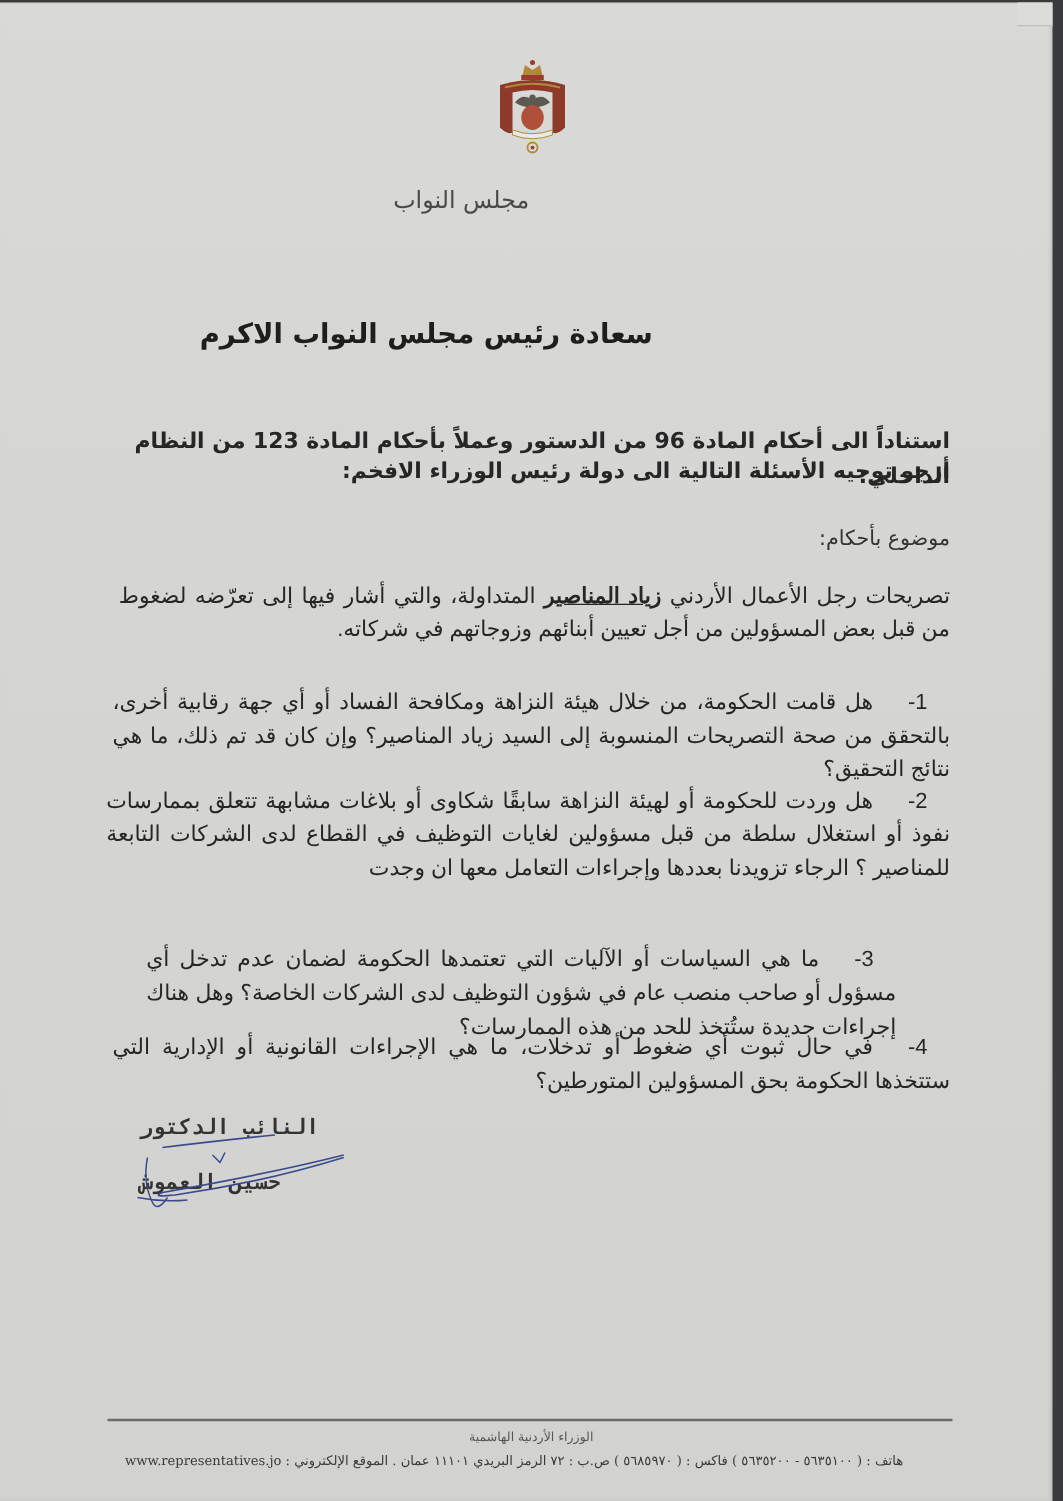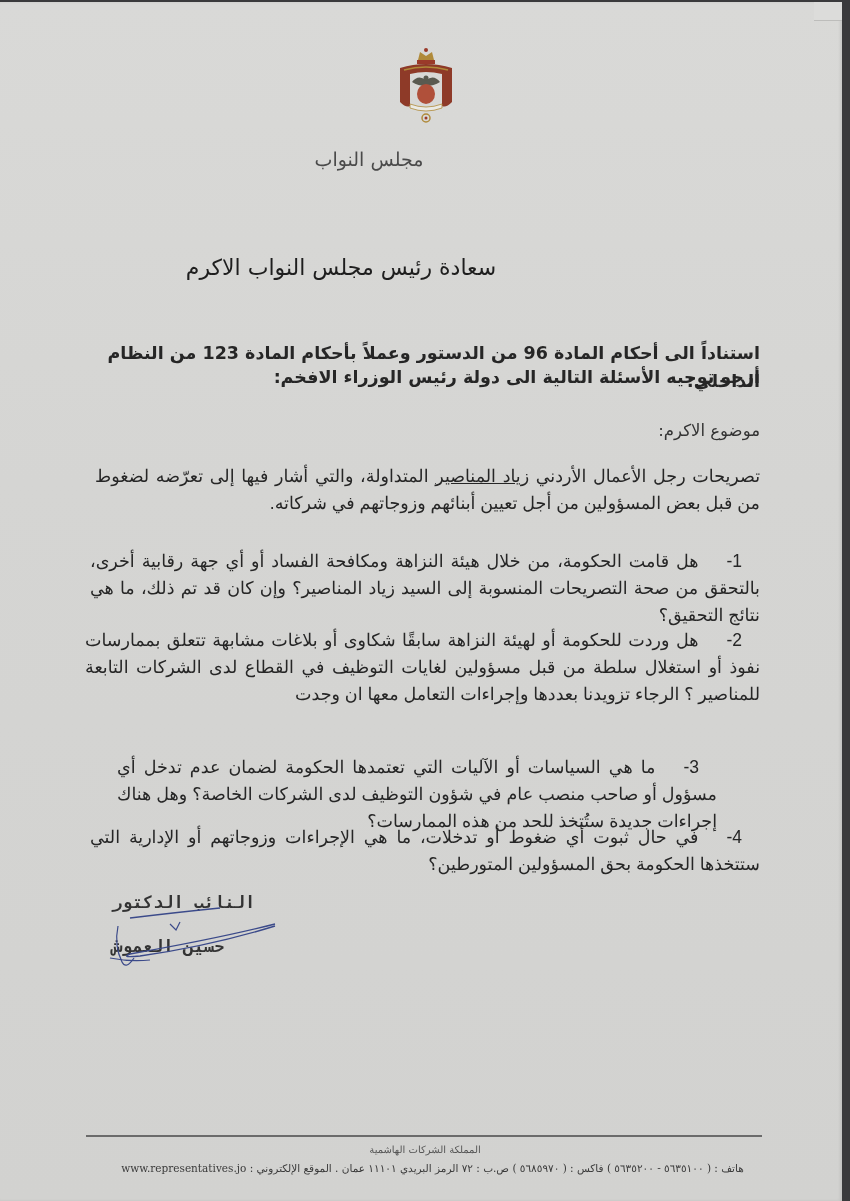--- a/index.html
+++ b/index.html
@@ -51,21 +51,21 @@
       font-size: 19px;
       color: #4a4a4a;
       direction: rtl;
     }
     .salutation {
       position: absolute;
       left: 0;
       width: 682px;
       top: 253px;
       text-align: center;
-      font-weight: normal;
+      font-weight: bold;
       font-size: 22px;
       color: #1e1e1e;
       direction: rtl;
     }
     .body-text {
       position: absolute;
       right: 82px;
       width: 680px;
       direction: rtl;
       color: #262626;
@@ -99,21 +99,21 @@
     .q1 { top: 530px; width: 670px; margin-top: 16px; }
     .q2 { top: 625px; width: 675px; }
     .q3 { top: 720px; width: 600px; right: 125px; margin-top: 32px; }
     .q4 { top: 822px; width: 670px; }
     .q-num {
       display: inline-block;
       margin-left: 28px;
       margin-right: 18px;
     }
     .highlight-name {
-      font-weight: normal;
+      font-weight: bold;
       text-decoration: underline;
     }
     
     .signature {
       position: absolute;
       left: 100px;
       top: 884px;
       width: 220px;
       height: 100px;
       font-family: Liberation Mono, monospace;
@@ -161,21 +161,21 @@
       font-family: "DejaVu Serif", serif;
       font-size: 10px;
       color: #555;
       direction: rtl;
     }
     .footer-contact {
       position: absolute;
       left: 100px;
       top: 1160px;
       width: 665px;
-      text-align: center;
+      text-align: left;
       font-family: "DejaVu Serif", serif;
       font-size: 10.5px;
       color: #3a3a3a;
       direction: rtl;
       white-space: nowrap;
     }
     .footer-site {
       direction: ltr;
       unicode-bidi: embed;
     }
@@ -206,49 +206,49 @@
       <circle cx="32" cy="72" r="4" fill="none" stroke="#b08a3a" stroke-width="1.5"></circle>
       <circle cx="32" cy="72" r="1.5" fill="#9a3a2a"></circle>
     </svg>
   </div>
   <div class="council-name">مجلس النواب</div>
 
   <div class="salutation">سعادة رئيس مجلس النواب الاكرم</div>
 
   <div class="body-text legal-basis">استناداً الى أحكام المادة 96 من الدستور وعملاً بأحكام المادة 123 من النظام الداخلي:</div>
   <div class="body-text request">أرجو توجيه الأسئلة التالية الى دولة رئيس الوزراء الافخم:</div>
-  <div class="body-text subject-label">موضوع الاكرم:</div>
+  <div class="body-text subject-label">موضوع بأحكام:</div>
 
   <div class="body-text paragraph intro">
     <span>تصريحات رجل الأعمال الأردني </span><span class="highlight-name">زياد المناصير</span><span> المتداولة، والتي أشار فيها إلى تعرّضه لضغوط من قبل بعض المسؤولين من أجل تعيين أبنائهم وزوجاتهم في شركاته.</span>
   </div>
 
   <div class="body-text paragraph q1">
     <span class="q-num">1-</span><span>هل قامت الحكومة، من خلال هيئة النزاهة ومكافحة الفساد أو أي جهة رقابية أخرى، بالتحقق من صحة التصريحات المنسوبة إلى السيد زياد المناصير؟ وإن كان قد تم ذلك، ما هي نتائج التحقيق؟</span>
   </div>
   <div class="body-text paragraph q2">
     <span class="q-num">2-</span><span>هل وردت للحكومة أو لهيئة النزاهة سابقًا شكاوى أو بلاغات مشابهة تتعلق بممارسات نفوذ أو استغلال سلطة من قبل مسؤولين لغايات التوظيف في القطاع لدى الشركات التابعة للمناصير ؟  الرجاء تزويدنا بعددها وإجراءات التعامل معها ان وجدت</span>
   </div>
   <div class="body-text paragraph q3">
     <span class="q-num">3-</span><span>ما هي السياسات أو الآليات التي تعتمدها الحكومة لضمان عدم تدخل أي مسؤول أو صاحب منصب عام في شؤون التوظيف لدى الشركات الخاصة؟ وهل هناك إجراءات جديدة ستُتخذ للحد من هذه الممارسات؟</span>
   </div>
   <div class="body-text paragraph q4">
-    <span class="q-num">4-</span><span>في حال ثبوت أي ضغوط أو تدخلات، ما هي الإجراءات وزوجاتهم أو الإدارية التي ستتخذها الحكومة بحق المسؤولين المتورطين؟</span>
+    <span class="q-num">4-</span><span>في حال ثبوت أي ضغوط أو تدخلات، ما هي الإجراءات القانونية أو الإدارية التي ستتخذها الحكومة بحق المسؤولين المتورطين؟</span>
   </div>
 
   <div class="signature">
     <div class="sig-title">النائب الدكتور</div>
     <div class="sig-name">حسين العموش</div>
     <svg class="sig-scribble" width="220" height="100" viewBox="0 0 220 100">
       <path d="M120 22 Q80 26 30 32" stroke="#3b4a8a" stroke-width="1.4" fill="none"></path>
       <path d="M70 38 L76 44 L80 36" stroke="#3b4a8a" stroke-width="1.2" fill="none"></path>
       <path d="M175 38 Q120 52 30 68 Q20 72 40 70 Q110 60 175 40" stroke="#3b4a8a" stroke-width="1.4" fill="none"></path>
       <path d="M18 40 Q14 60 22 76 Q26 84 34 72" stroke="#3b4a8a" stroke-width="1.2" fill="none"></path>
       <path d="M10 72 Q30 76 50 74" stroke="#3b4a8a" stroke-width="1.2" fill="none"></path>
     </svg>
   </div>
 
   <div class="footer-rule"></div>
-  <div class="footer-kingdom">المملكة الشركات الهاشمية</div>
+  <div class="footer-kingdom">الوزراء الأردنية الهاشمية</div>
   <div class="footer-contact">
     <span>هاتف : ( ٥٦٣٥١٠٠ - ٥٦٣٥٢٠٠ )  فاكس : ( ٥٦٨٥٩٧٠ )  ص.ب : ٧٢ الرمز البريدي ١١١٠١ عمان . الموقع الإلكتروني : </span><span class="footer-site">www.representatives.jo</span>
   </div>
 </div>
 
 </body></html>

